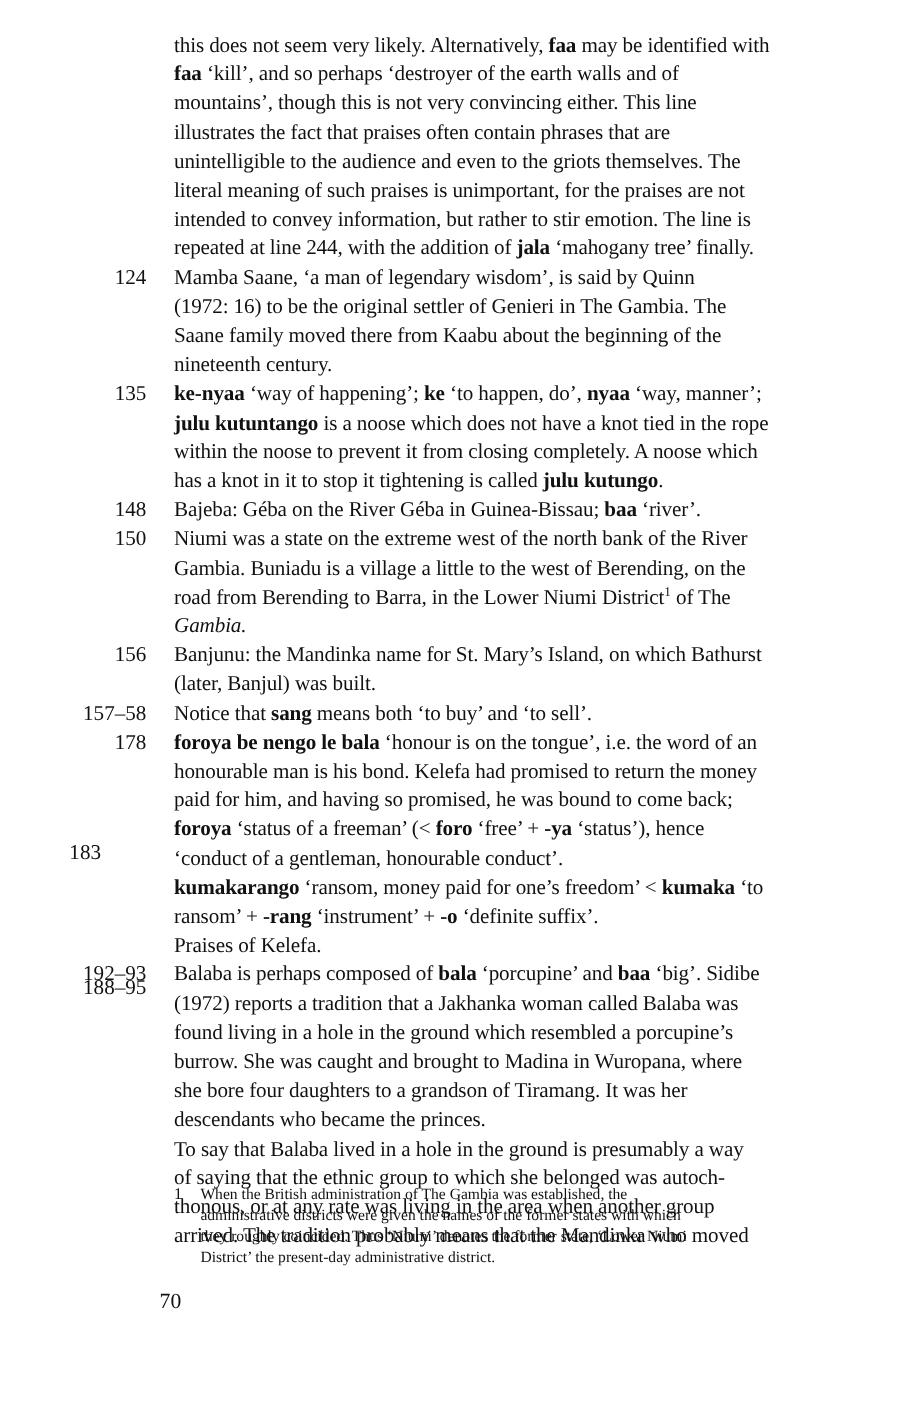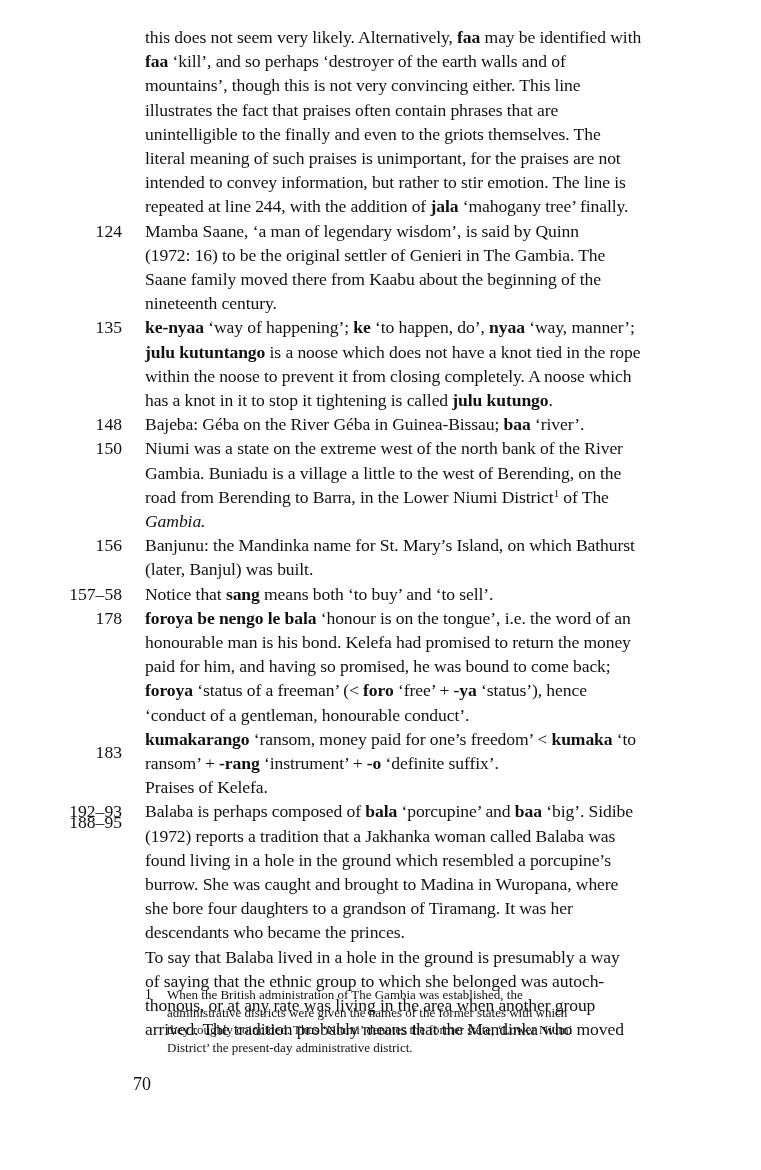--- a/index.html
+++ b/index.html
@@ -14,21 +14,21 @@
     .folio { position: absolute; left: 133px; top: 1074px; font-size: 18px; }
   </style>
 </head>
 <body>
 
 <div class="page" id="page">
     <div class="line" style="left: 145px; top: 25px;">this does not seem very likely. Alternatively, <b>faa</b> may be identified with</div>
     <div class="line" style="left: 145px; top: 49.2px;"><b>faa</b> ‘kill’, and so perhaps ‘destroyer of the earth walls and of</div>
     <div class="line" style="left: 145px; top: 73.4px;">mountains’, though this is not very convincing either. This line</div>
     <div class="line" style="left: 145px; top: 97.6px; text-align: right;">illustrates the fact that praises often contain phrases that are</div>
-    <div class="line" style="left: 145px; top: 121.8px;">unintelligible to the finally and even to the griots themselves. The</div>
+    <div class="line" style="left: 145px; top: 121.8px;">unintelligible to the audience and even to the griots themselves. The</div>
     <div class="line" style="left: 145px; top: 146px;">literal meaning of such praises is unimportant, for the praises are not</div>
     <div class="line" style="left: 145px; top: 170.2px;">intended to convey information, but rather to stir emotion. The line is</div>
     <div class="line" style="left: 145px; top: 194.4px;">repeated at line 244, with the addition of <b>jala</b> ‘mahogany tree’ finally.</div>
     <div class="num" style="top: 218.6px;">124</div>
     <div class="line" style="left: 145px; top: 218.6px;">Mamba Saane, ‘a man of legendary wisdom’, is said by Quinn</div>
     <div class="line" style="left: 145px; top: 242.8px;">(1972: 16) to be the original settler of Genieri in The Gambia. The</div>
     <div class="line" style="left: 145px; top: 267px;">Saane family moved there from Kaabu about the beginning of the</div>
     <div class="line" style="left: 145px; top: 291.2px;">nineteenth century.</div>
     <div class="num" style="top: 315.4px;">135</div>
     <div class="line" style="left: 145px; top: 315.4px;"><b>ke-nyaa</b> ‘way of happening’; <b>ke</b> ‘to happen, do’, <b>nyaa</b> ‘way, manner’;</div>
@@ -46,21 +46,21 @@
     <div class="line" style="left: 145px; top: 533.2px;">Banjunu: the Mandinka name for St. Mary’s Island, on which Bathurst</div>
     <div class="line" style="left: 145px; top: 557.4px;">(later, Banjul) was built.</div>
     <div class="num" style="top: 581.6px;">157–58</div>
     <div class="line" style="left: 145px; top: 581.6px;">Notice that <b>sang</b> means both ‘to buy’ and ‘to sell’.</div>
     <div class="num" style="top: 605.8px;">178</div>
     <div class="line" style="left: 145px; top: 605.8px;"><b>foroya be nengo le bala</b> ‘honour is on the tongue’, i.e. the word of an</div>
     <div class="line" style="left: 145px; top: 630px;">honourable man is his bond. Kelefa had promised to return the money</div>
     <div class="line" style="left: 145px; top: 654.2px;">paid for him, and having so promised, he was bound to come back;</div>
     <div class="line" style="left: 145px; top: 678.4px;"><b>foroya</b> ‘status of a freeman’ (&lt; <b>foro</b> ‘free’ + <b>-ya</b> ‘status’), hence</div>
     <div class="line" style="left: 145px; top: 702.6px;">‘conduct of a gentleman, honourable conduct’.</div>
-    <div class="num" style="top: 740px;">183</div>
+    <div class="num" style="top: 698px; text-align: center;">183</div>
     <div class="line" style="left: 145px; top: 726.8px;"><b>kumakarango</b> ‘ransom, money paid for one’s freedom’ &lt; <b>kumaka</b> ‘to</div>
     <div class="line" style="left: 145px; top: 751px;">ransom’ + <b>-rang</b> ‘instrument’ + <b>-o</b> ‘definite suffix’.</div>
     <div class="num" style="top: 810px;">188–95</div>
     <div class="line" style="left: 145px; top: 775.2px;">Praises of Kelefa.</div>
     <div class="num" style="top: 799.4px;">192–93</div>
     <div class="line" style="left: 145px; top: 799.4px;">Balaba is perhaps composed of <b>bala</b> ‘porcupine’ and <b>baa</b> ‘big’. Sidibe</div>
     <div class="line" style="left: 145px; top: 823.6px;">(1972) reports a tradition that a Jakhanka woman called Balaba was</div>
     <div class="line" style="left: 145px; top: 847.8px;">found living in a hole in the ground which resembled a porcupine’s</div>
     <div class="line" style="left: 145px; top: 872px;">burrow. She was caught and brought to Madina in Wuropana, where</div>
     <div class="line" style="left: 145px; top: 896.2px;">she bore four daughters to a grandson of Tiramang. It was her</div>

